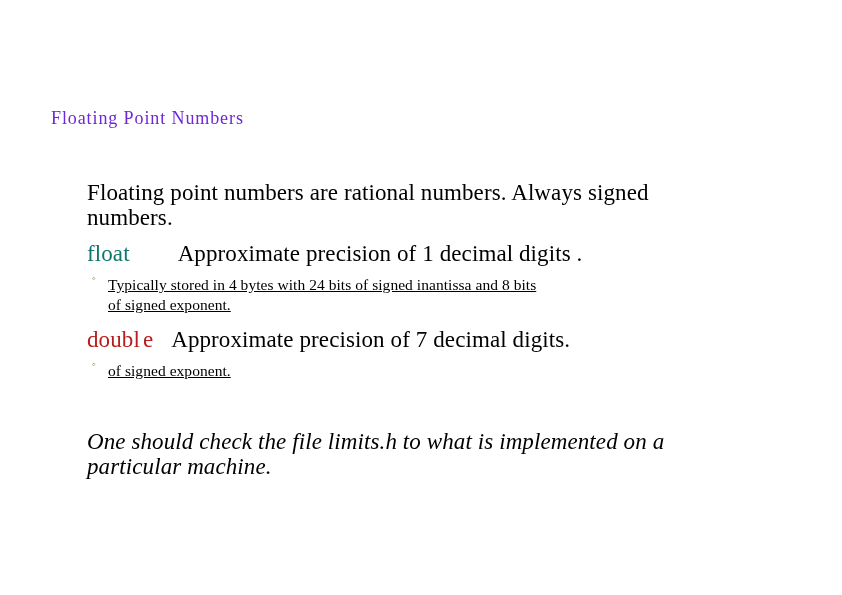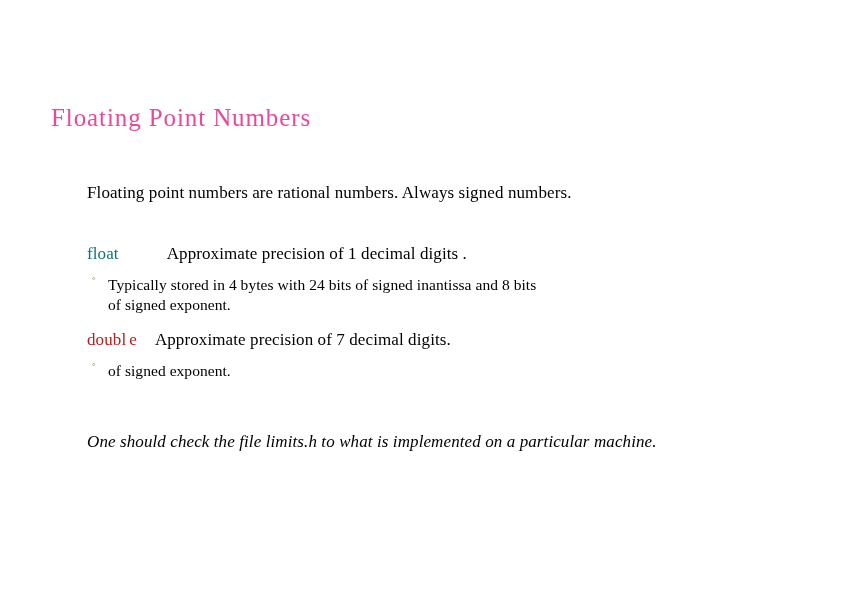--- a/index.html
+++ b/index.html
@@ -21,41 +21,41 @@
     width: 842px;
     height: 595px;
     background: #ffffff;
   }
 
   
   .slide-title {
     position: absolute;
     left: 51px;
     top: 103px;
-    font-size: 25px;
+    font-size: 18px;
     line-height: 30px;
-    color: #ec4899;
+    color: #6d28d9;
     letter-spacing: 0.9px;
     white-space: nowrap;
     font-weight: normal;
     margin: 0;
   }
 
   
   .body-block {
     position: absolute;
     left: 0;
     top: 0;
     width: 842px;
   }
 
   .lvl1 {
     position: absolute;
     left: 87px;
-    font-size: 17px;
+    font-size: 23px;
     line-height: 24.5px;
     color: #000000;
     width: 660px;
     margin: 0;
     letter-spacing: 0.1px;
   }
 
   .para-intro   { top: 181px; width: 590px; }
   .line-float   { top: 242px; white-space: nowrap; }
   .line-double  { top: 328px; white-space: nowrap; }
@@ -99,20 +99,21 @@
     left: 0;
     top: 1px;
     font-size: 9px;
     line-height: 9px;
     color: #8a7a44;
   }
   .sub-text {
     display: block;
     padding-left: 16px;
     text-indent: 0;
+    text-decoration: underline;
   }
   .sub-text .cont {
     display: block;
     padding-left: 0px;
   }
 </style>
 </head>
 <body>
 
 <div id="slide">

